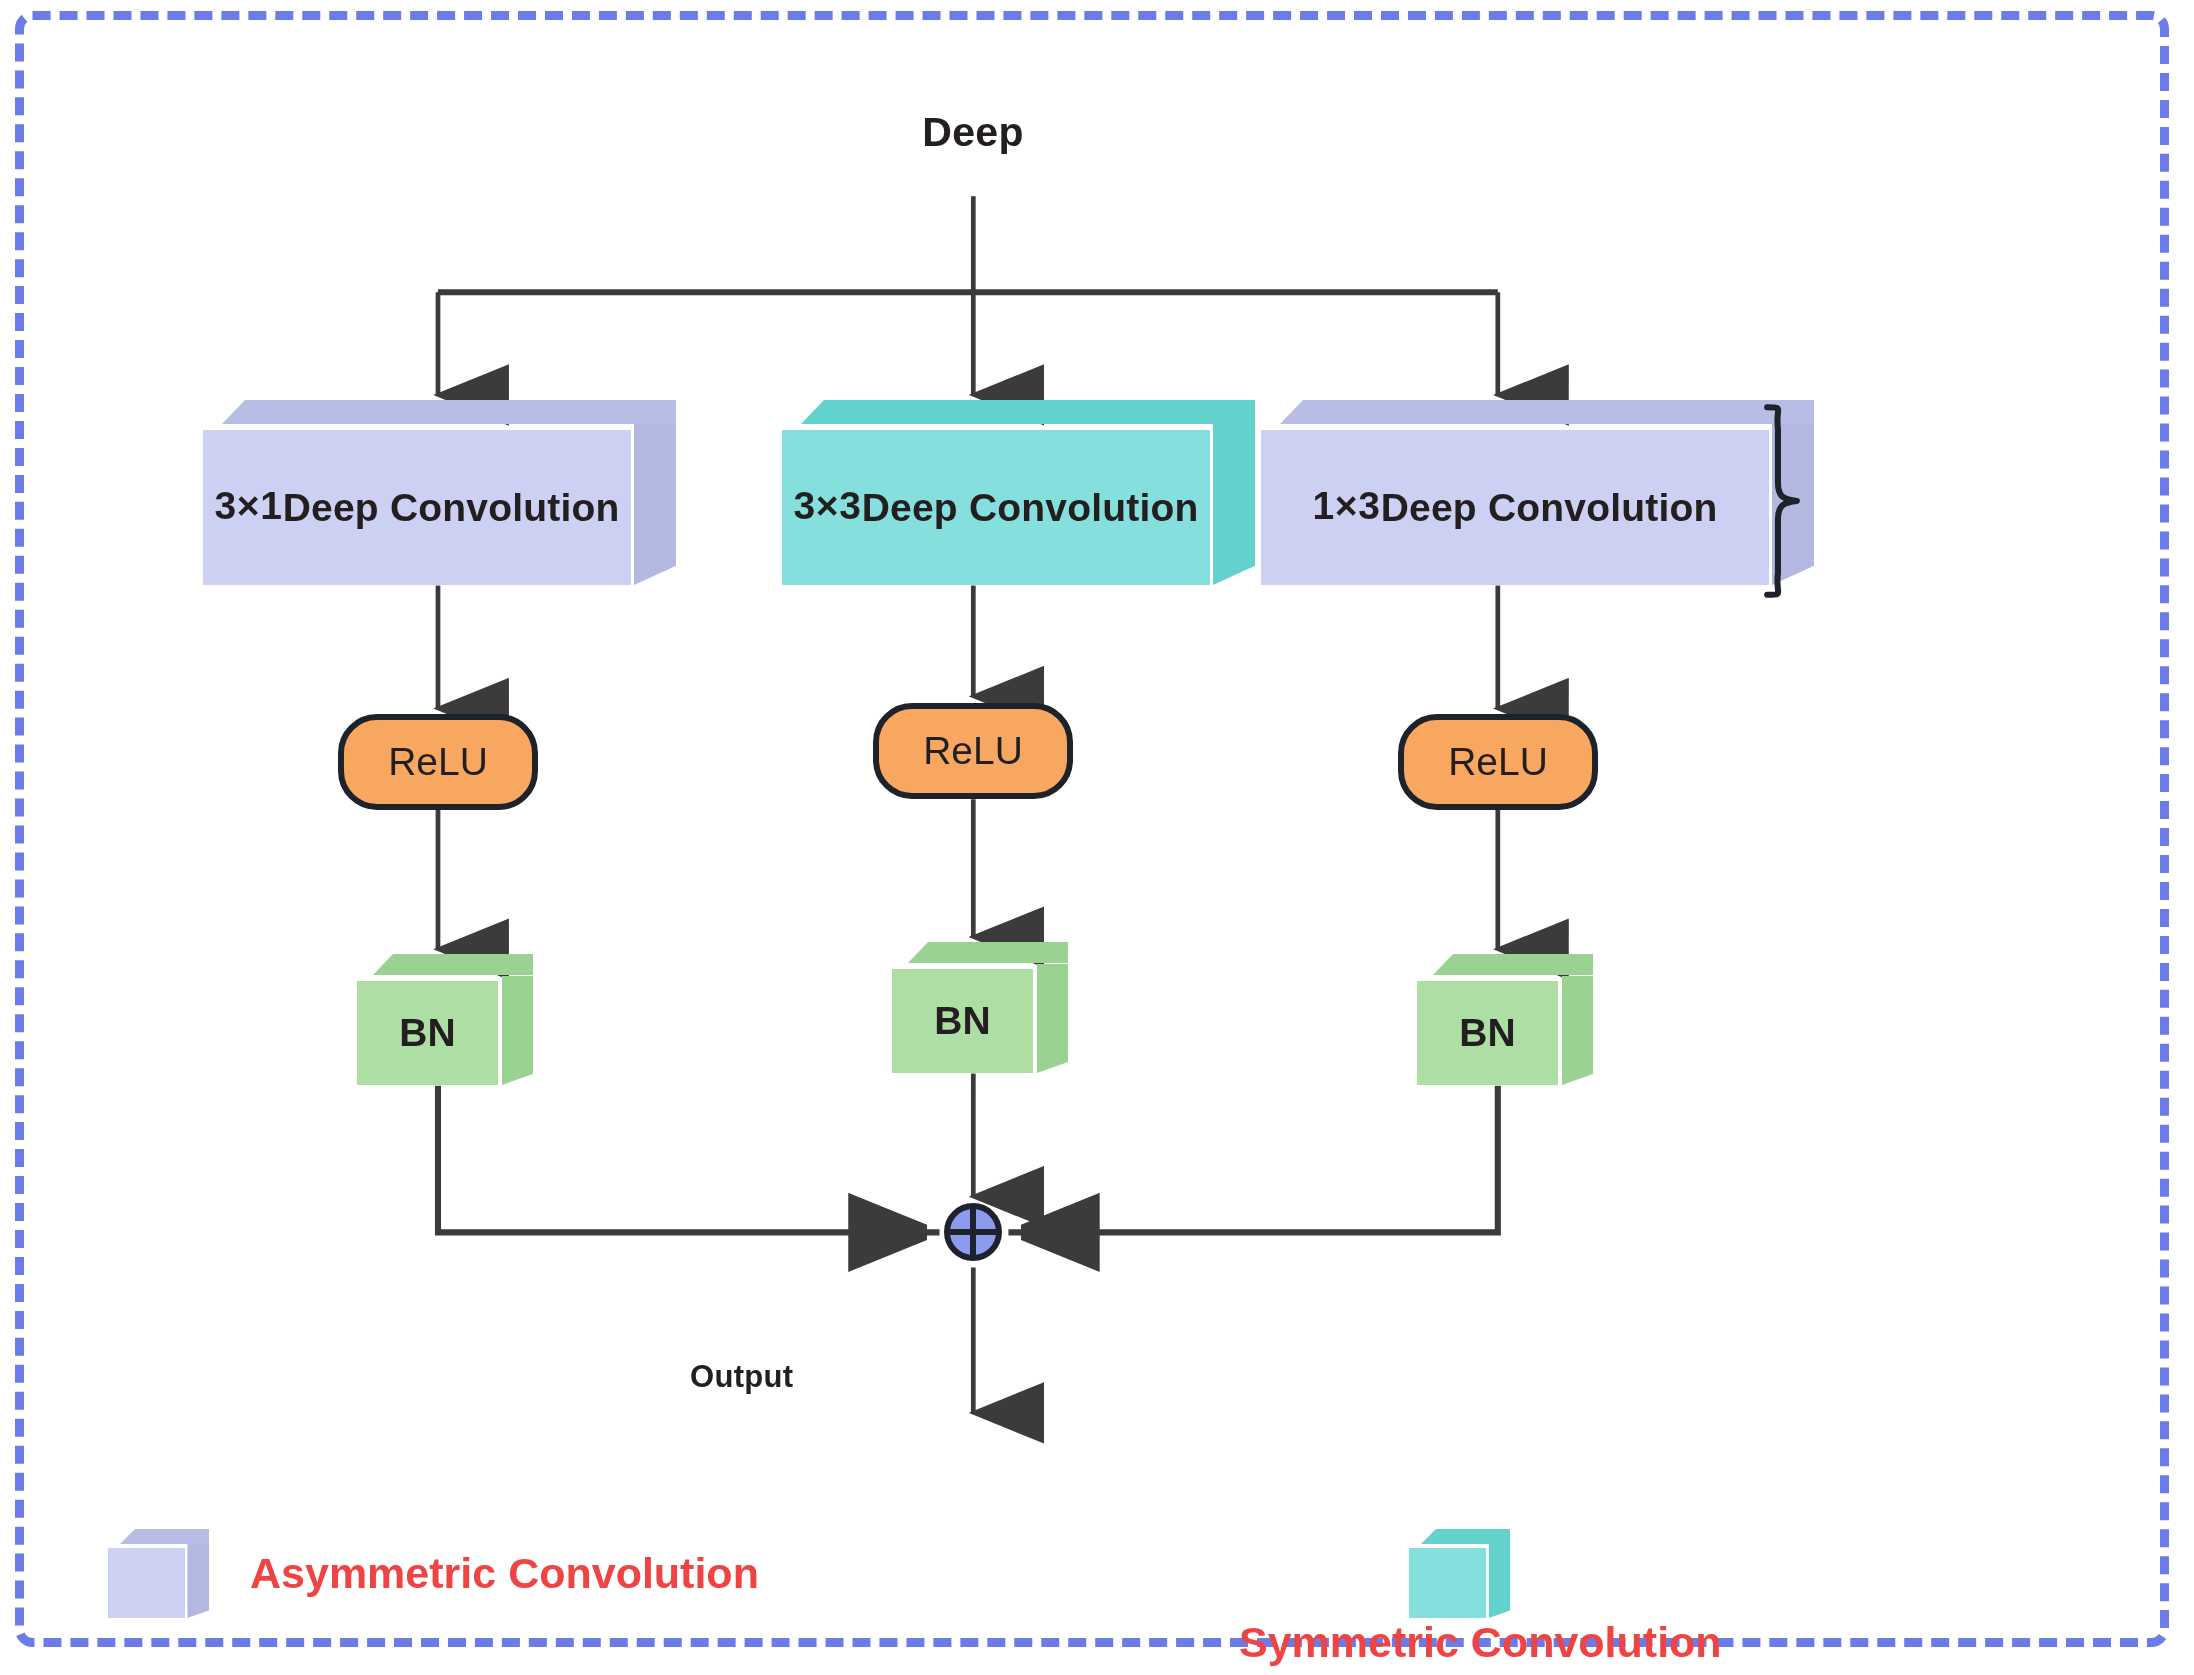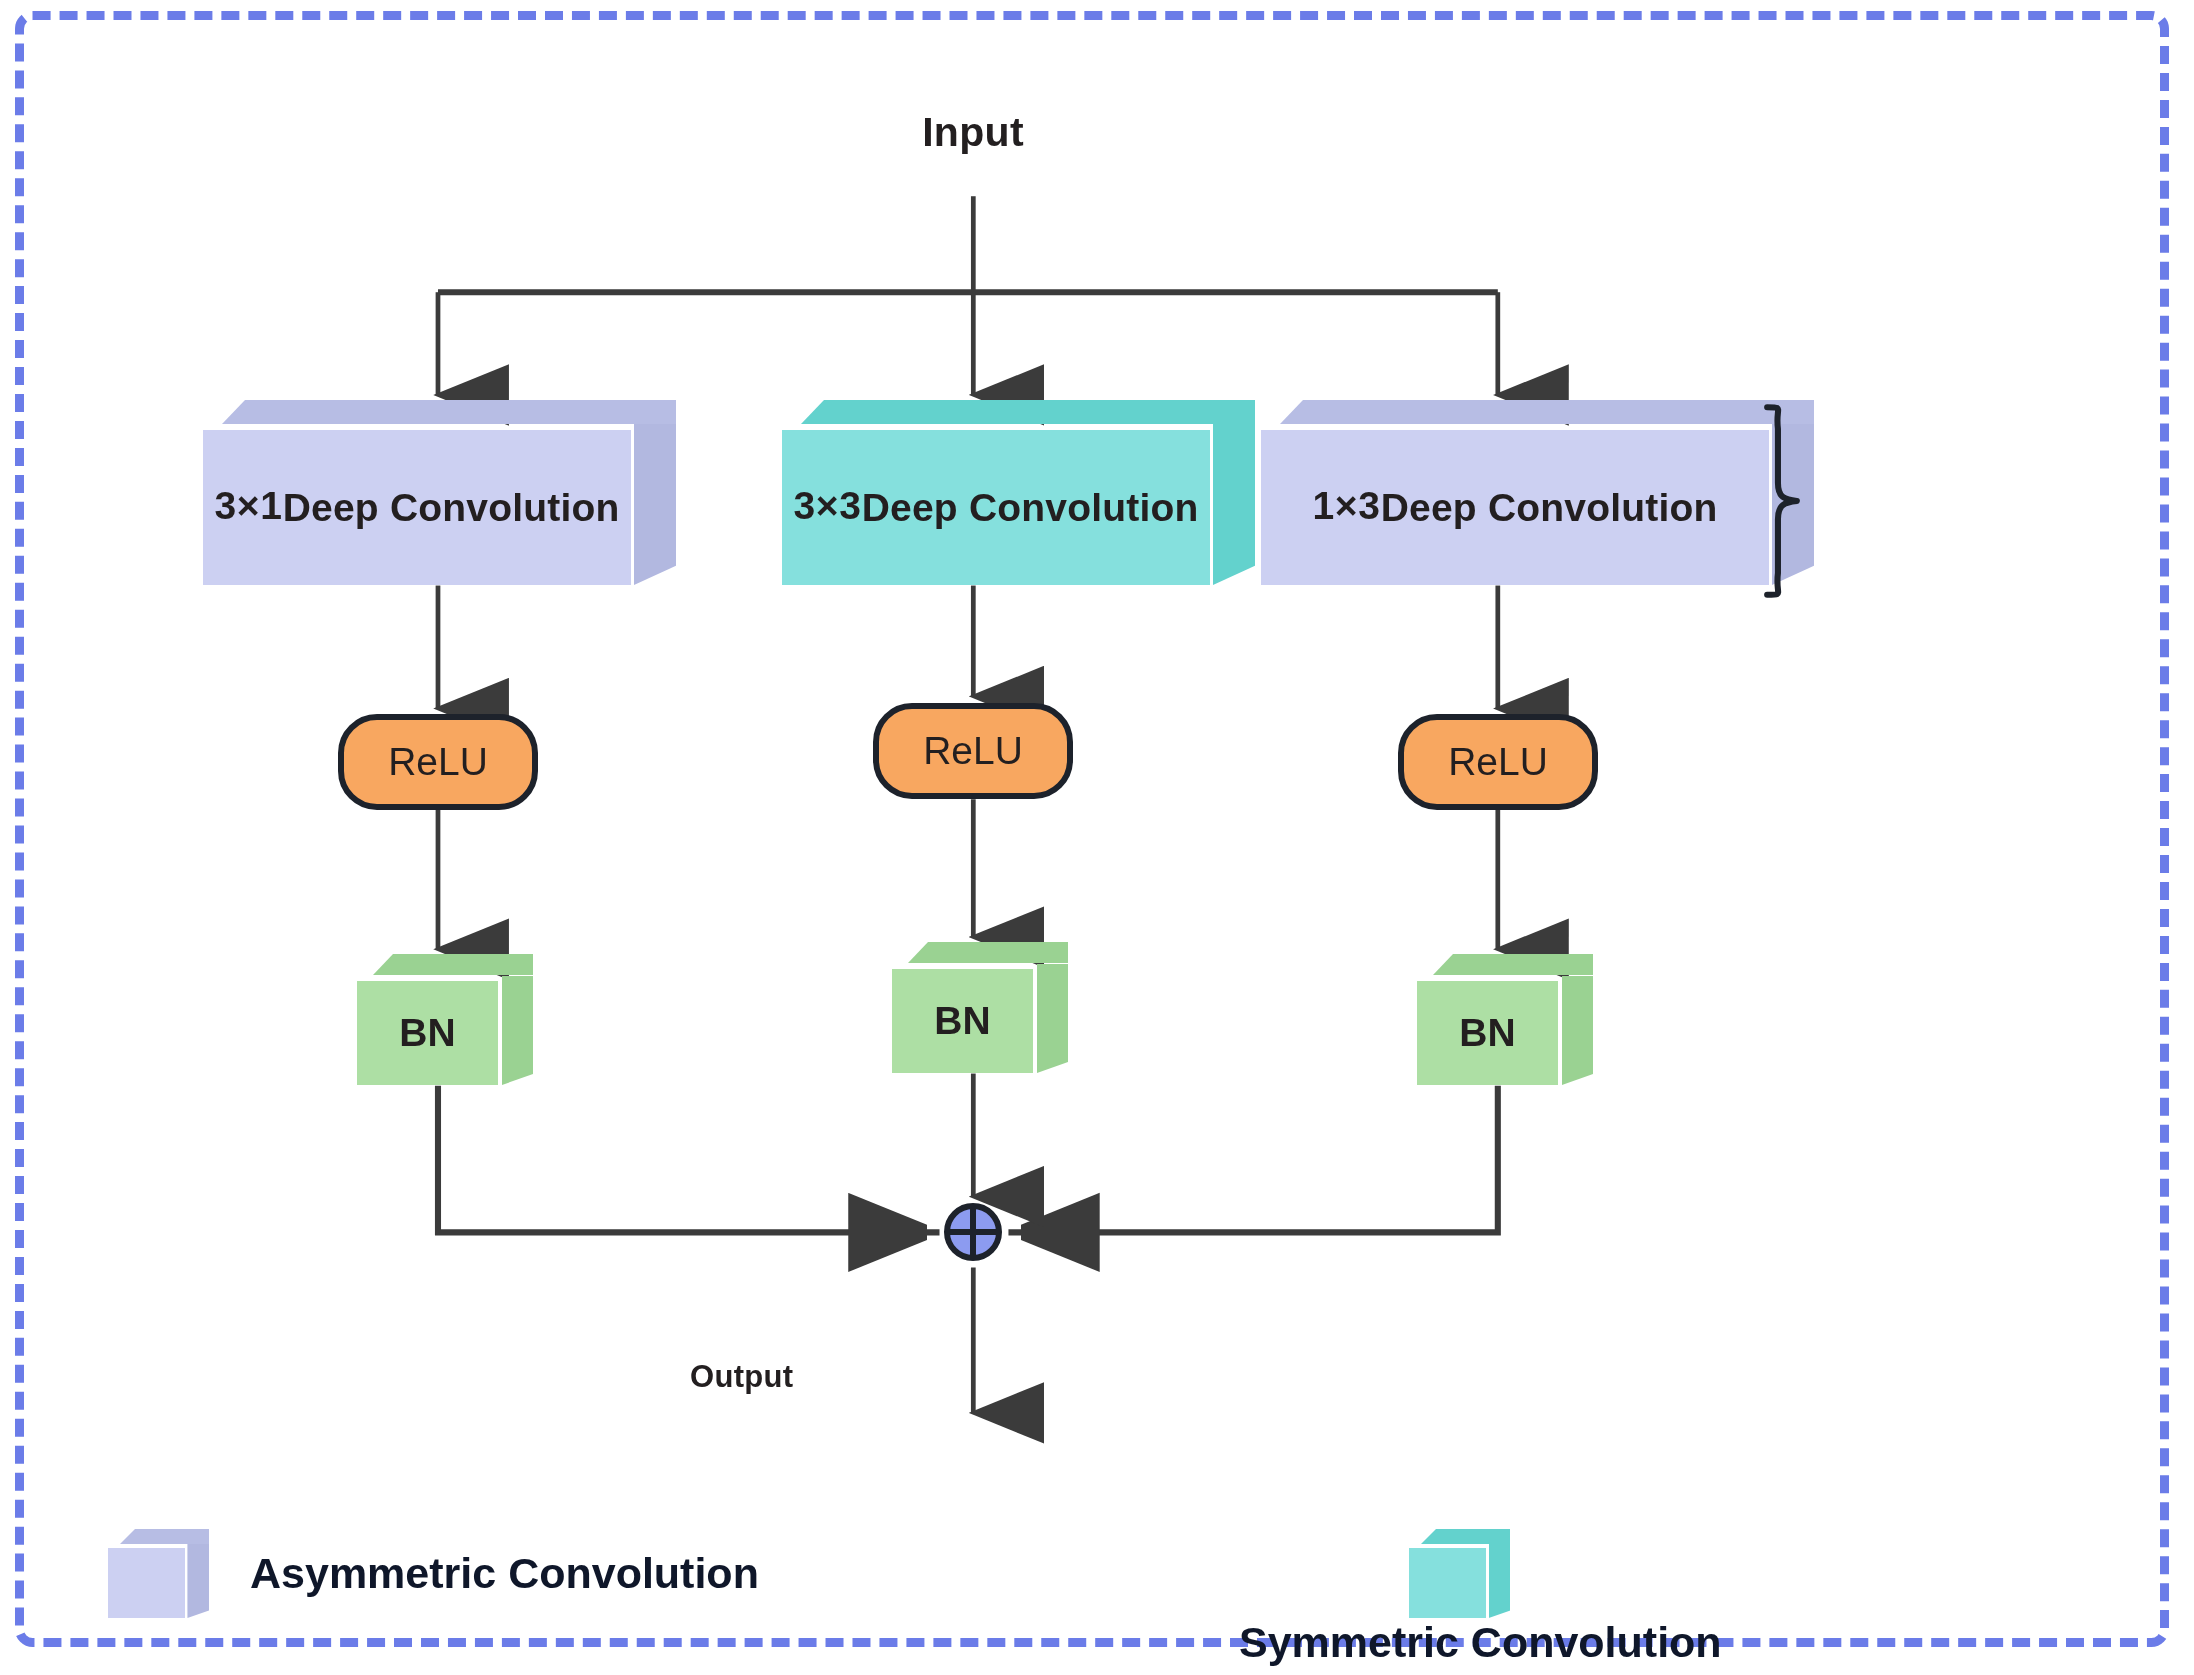--- a/index.html
+++ b/index.html
@@ -224,21 +224,21 @@
     position: absolute;
     left: 0;
     top: 19px;
     width: calc(100% - 24px);
     height: calc(100% - 19px);
     background: var(--lsface);
   }
   .legend-text {
     font-size: 43px;
     font-weight: bold;
-    color: #0f172a;
+    color: #ef4444;
     margin-left: 41px;
     white-space: nowrap;
   }
 </style>
 </head>
 <body>
 
 <div id="stage">
 
   <div class="dashed-frame"></div>
@@ -274,21 +274,21 @@
       <path d="M648,1606 L648,1823 L1390,1823" stroke-width="9" marker-end="url(#arrowRight)"></path>
 
       <path d="M2216,1606 L2216,1823 L1492,1823" stroke-width="9" marker-end="url(#arrowRight)"></path>
 
       <path d="M1440,1588 L1440,1770" marker-end="url(#arrowDown)"></path>
 
       <path d="M1440,1875 L1440,2090" marker-end="url(#arrowDown)"></path>
     </g>
   </svg>
 
-  <div class="lbl center" id="input-label" style="left:973px; top:108px;">Input</div>
+  <div class="lbl center" id="input-label" style="left:973px; top:108px;">Deep</div>
 
   <div class="conv3d" style="left:203px; top:400px; width:473px; height:185px;
               --facec:#ccd0f2; --topc:#b7bde4; --sidec:#b2b8e0;">
     <div class="top"></div>
     <div class="side"></div>
     <div class="face">
       <div class="line1">3×1</div>
       <div class="line2">Deep Convolution</div>
     </div>
   </div>

